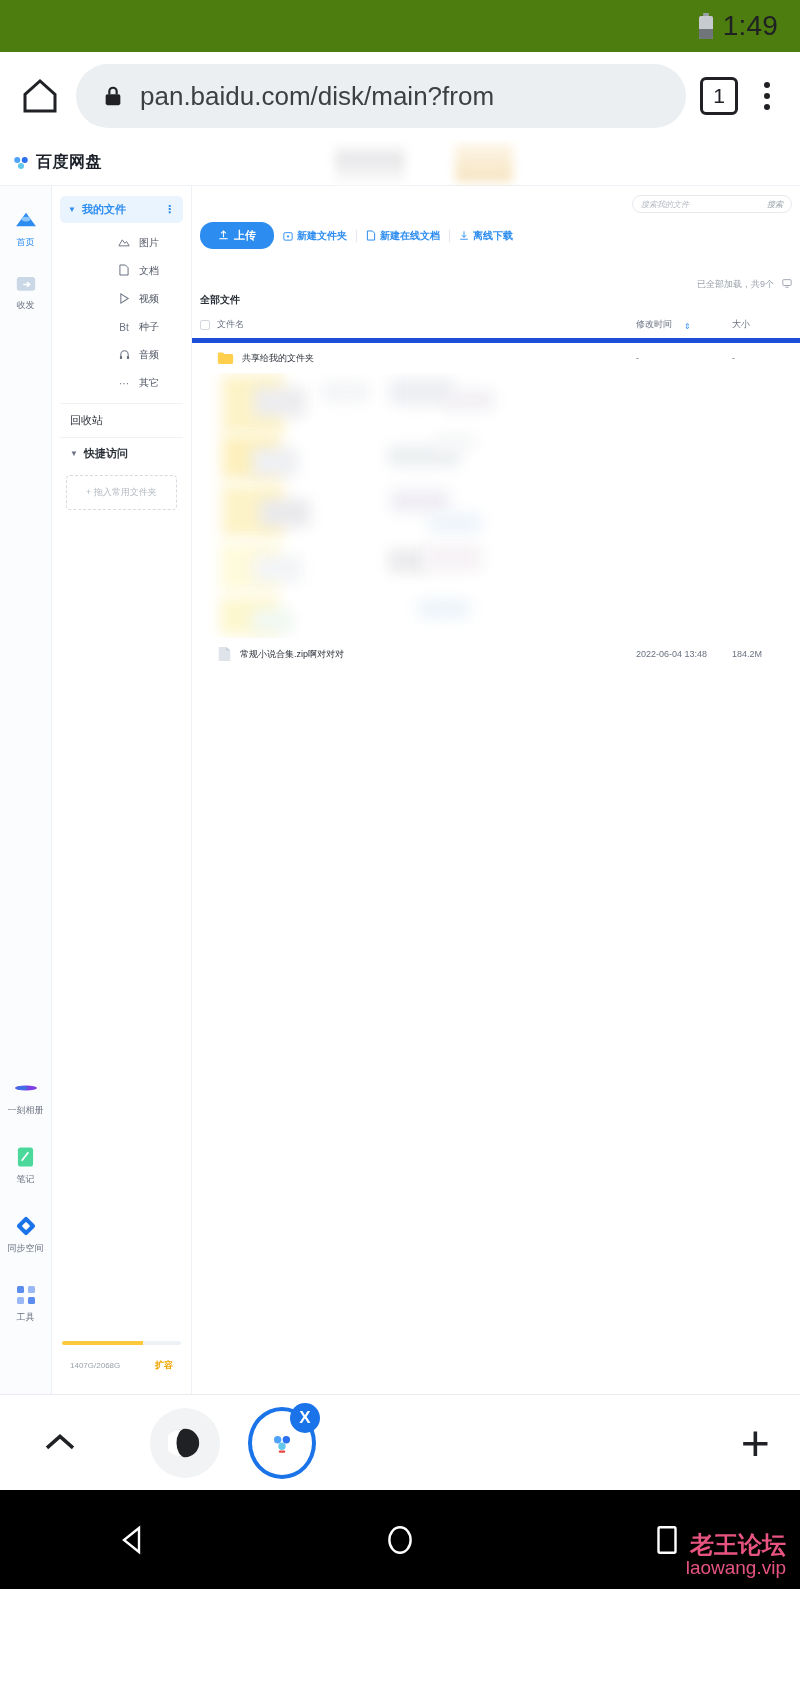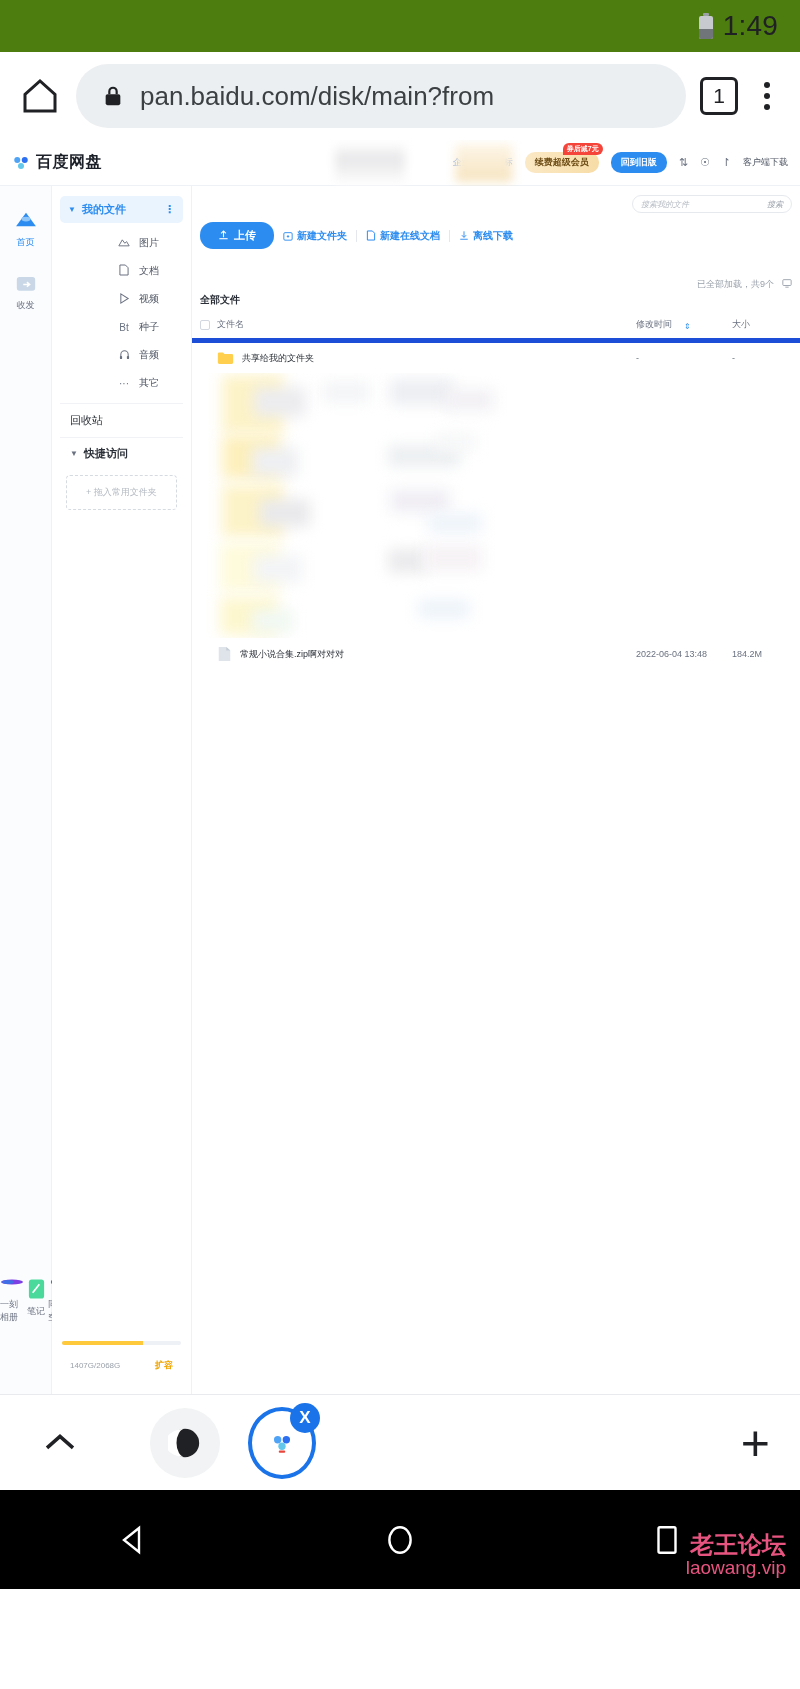--- a/index.html
+++ b/index.html
@@ -99,21 +99,21 @@
   .rail {
     width: 52px; flex: none; background: #fbfcfe; border-right: 1px solid #eef1f5;
     display: flex; flex-direction: column; align-items: center; padding-top: 22px;
     position: relative;
   }
   .rail-item { display:flex; flex-direction: column; align-items:center; gap: 4px; margin-bottom: 22px; width: 100%; }
   .rail-item .ico { width: 24px; height: 24px; display:flex; align-items:center; justify-content:center; }
   .rail-item .lbl { font-size: 9px; color: #6a7180; }
   .rail-item.active .lbl { color: #2c8cf0; }
   .rail-bottom { position: absolute; bottom: 42px; left: 0; width: 100%;
-    display: flex; align-items: center; }
+    display: flex; flex-direction: column; align-items: center; }
   .rail-bottom .rail-item { margin-bottom: 28px; }
 
   
   .tree { width: 140px; flex: none; border-right: 1px solid #eef1f5; padding: 10px 8px 0 8px; position: relative; background:#fff; }
   .tree-head {
     display: flex; align-items: center; gap: 6px; background: #eaf4ff;
     border-radius: 5px; padding: 6px 8px; color: #2c8cf0; font-size: 11px; font-weight: bold;
   }
   .tree-head .caret { font-size: 8px; }
   .tree-head .dots { margin-left: auto; font-size: 11px; letter-spacing: 0; }
@@ -281,32 +281,20 @@
       <div class="pan-logo">
         <svg class="mark" viewBox="0 0 24 24">
           <circle cx="7" cy="8" r="4" fill="#4fa3f7"></circle>
           <circle cx="17" cy="8" r="4" fill="#2c6ff0"></circle>
           <circle cx="12" cy="16" r="4" fill="#62c7ea"></circle>
         </svg>
         <span class="name">百度网盘</span>
       </div>
       <div class="hdr-blur1"></div>
       <div class="hdr-blur2"></div>
-      <div class="hdr-right">
-        <span class="hdr-link">企业认证享V标</span>
-        <span class="vip-pill">
-          <span class="vip-badge">券后减7元</span>
-          <span>续费超级会员</span>
-        </span>
-        <span class="old-ver">回到旧版</span>
-        <span class="hdr-icon">⇅</span>
-        <span class="hdr-icon">☉</span>
-        <span class="hdr-icon">↾</span>
-        <span class="hdr-text">客户端下载</span>
-      </div>
     </div>
 
     <div class="pan-body">
 
       <div class="rail">
         <div class="rail-item active">
           <span class="ico">
             <svg width="22" height="18" viewBox="0 0 24 20">
               <path d="M12 2 L23 17 H1 Z" fill="#2c8cf0"></path>
               <ellipse cx="12" cy="9" rx="5" ry="2.6" fill="#8fc6fa"></ellipse>

